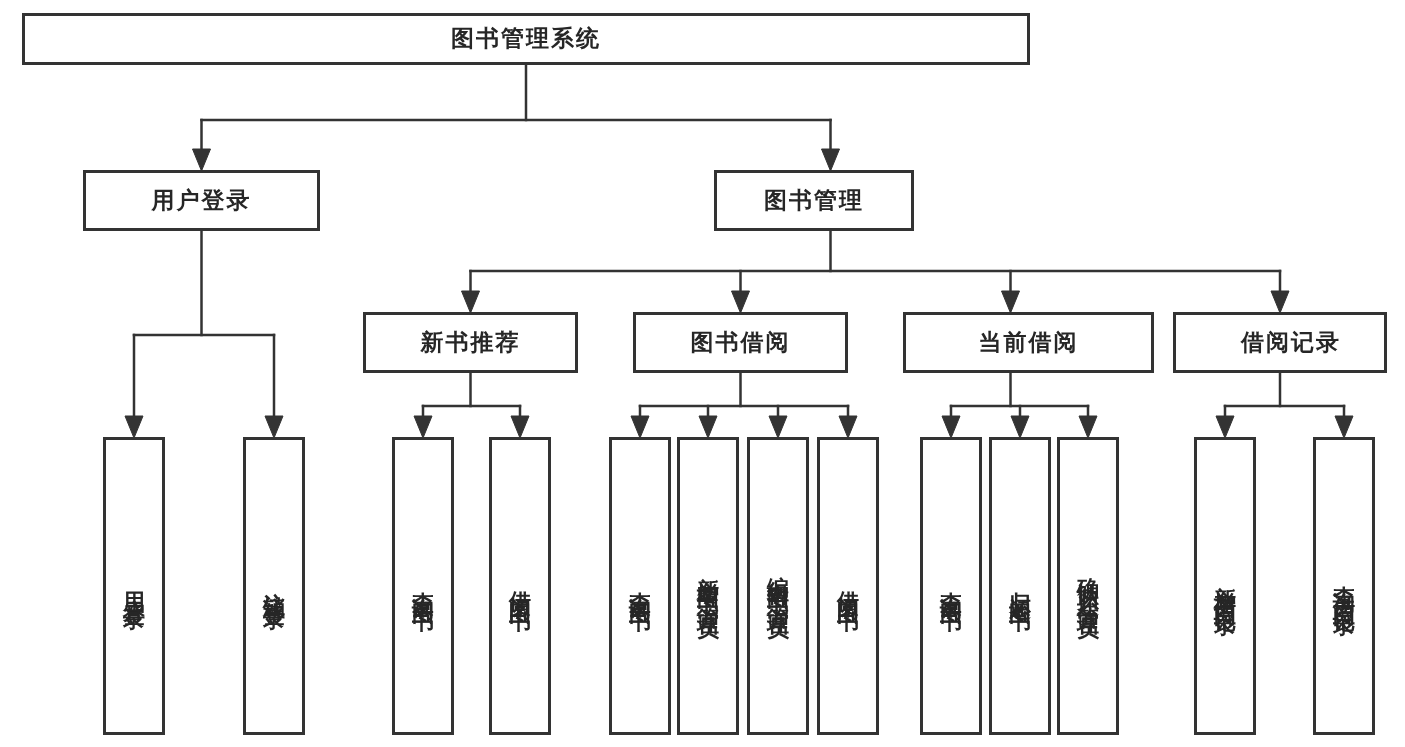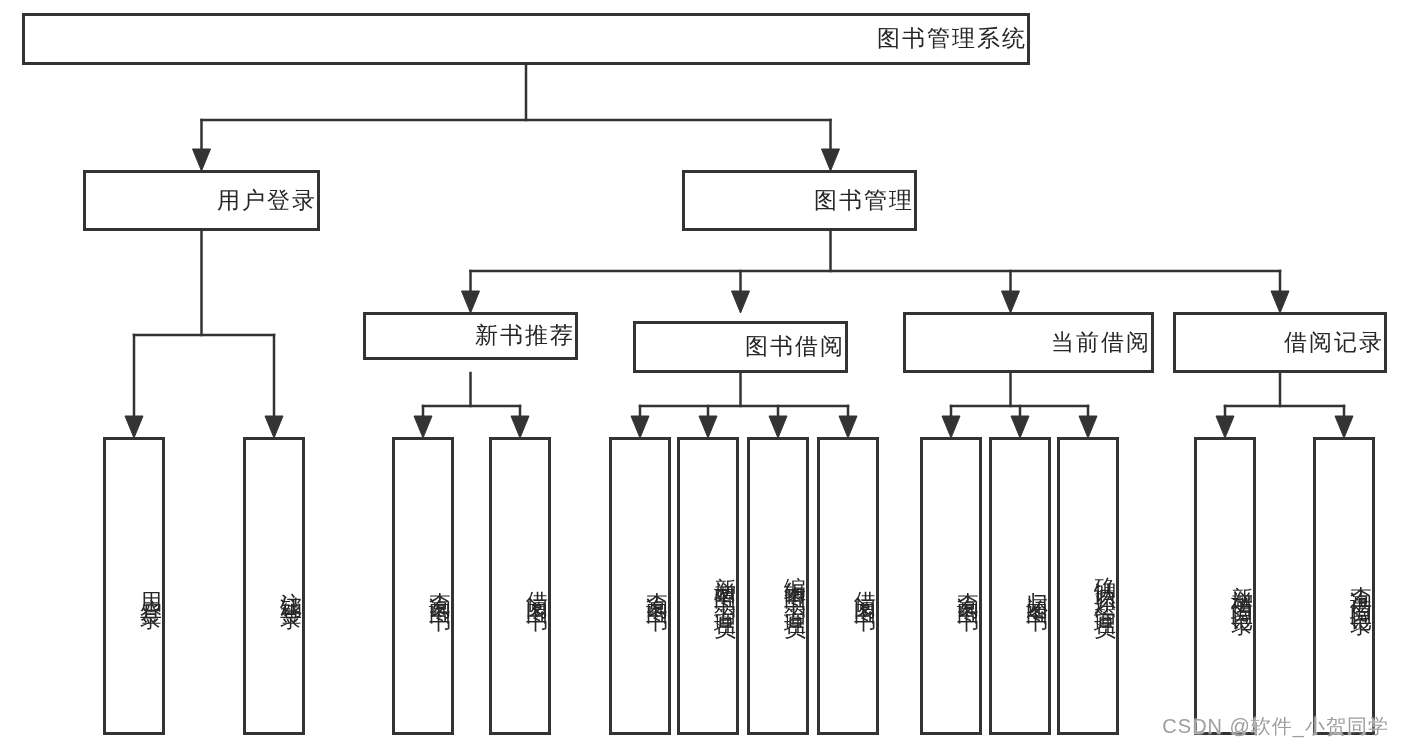--- a/index.html
+++ b/index.html
@@ -25,21 +25,22 @@
     width: 1405px; height: 747px;
   }
   #connector-layer line { stroke: var(--line); stroke-width: 2.5; }
   #connector-layer polygon { fill: var(--line); stroke: var(--line); }
   .node {
     position: absolute;
     background: var(--fill);
     border: 3px solid var(--line);
     display: flex;
     align-items: center;
-    justify-content: flex-end;
+    justify-content: center;
+    font-weight: bold;
   }
   .node-label {
     color: var(--text);
     font-size: 23px;
     letter-spacing: 2px;
     white-space: nowrap;
     line-height: 1.1;
   }
   .node.vertical .node-label {
     writing-mode: vertical-lr;
@@ -118,27 +119,27 @@
       <line x1="1344" y1="406" x2="1344" y2="417" stroke-linecap="square"></line>
       <polygon points="1335,416 1353,416 1344,438"></polygon>
     </svg>
   <div id="nodes-layer">
       <div class="node" style="left: 22px; top: 13px; width: 1008px; height: 52px;">
         <span class="node-label">图书管理系统</span>
       </div>
       <div class="node" style="left: 83px; top: 170px; width: 237px; height: 61px;">
         <span class="node-label">用户登录</span>
       </div>
-      <div class="node" style="left: 682px; top: 170px; width: 235px; height: 61px;">
+      <div class="node" style="left: 714px; top: 170px; width: 200px; height: 61px;">
         <span class="node-label">图书管理</span>
       </div>
-      <div class="node" style="left: 363px; top: 312px; width: 215px; height: 48px;">
+      <div class="node" style="left: 363px; top: 312px; width: 215px; height: 61px;">
         <span class="node-label">新书推荐</span>
       </div>
-      <div class="node" style="left: 633px; top: 321px; width: 215px; height: 52px;">
+      <div class="node" style="left: 633px; top: 312px; width: 215px; height: 61px;">
         <span class="node-label">图书借阅</span>
       </div>
       <div class="node" style="left: 903px; top: 312px; width: 251px; height: 61px;">
         <span class="node-label">当前借阅</span>
       </div>
       <div class="node" style="left: 1173px; top: 312px; width: 214px; height: 61px; padding-left: 22px;">
         <span class="node-label">借阅记录</span>
       </div>
       <div class="node vertical" style="left: 103px; top: 437px; width: 62px; height: 298px;">
         <span class="node-label">用户登录</span>
@@ -173,14 +174,13 @@
       <div class="node vertical" style="left: 1057px; top: 437px; width: 62px; height: 298px;">
         <span class="node-label">确认归还（管理员）</span>
       </div>
       <div class="node vertical" style="left: 1194px; top: 437px; width: 62px; height: 298px;">
         <span class="node-label">新增借阅记录</span>
       </div>
       <div class="node vertical" style="left: 1313px; top: 437px; width: 62px; height: 298px;">
         <span class="node-label">查询借阅记录</span>
       </div>
     </div>
-  <div id="watermark">CSDN @软件_小贺同学</div>
 </div>
 
 </body></html>

